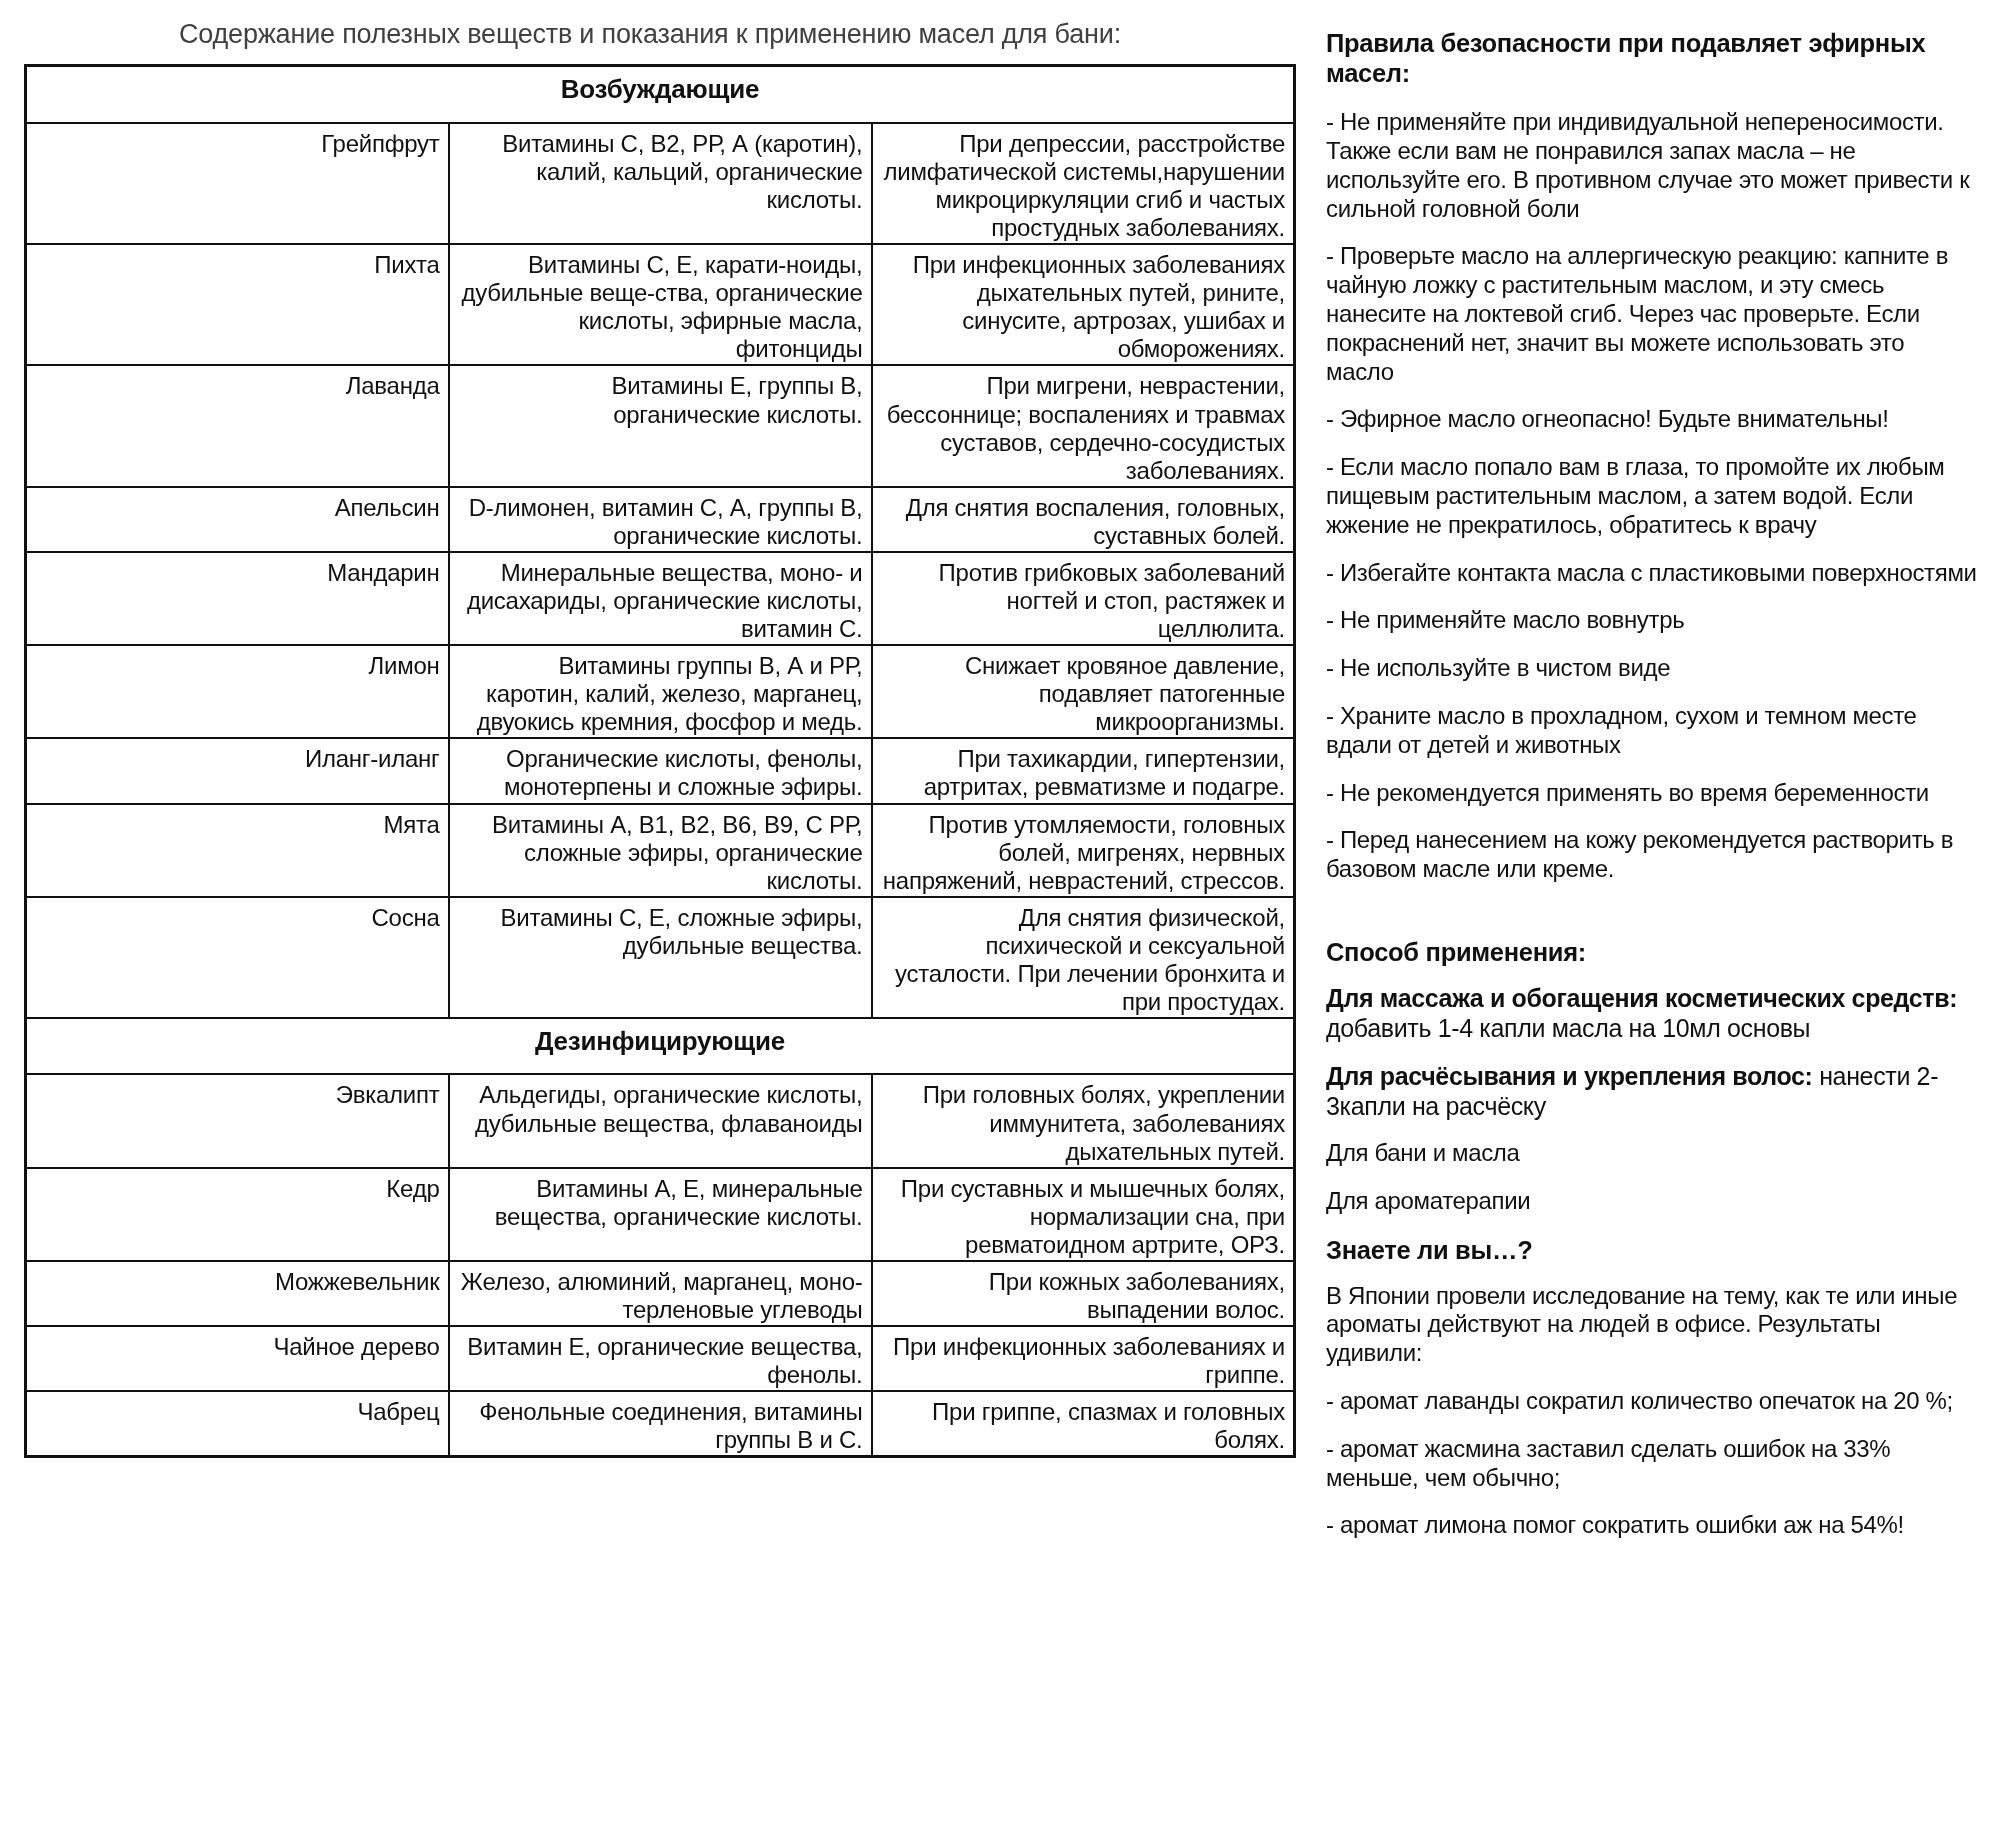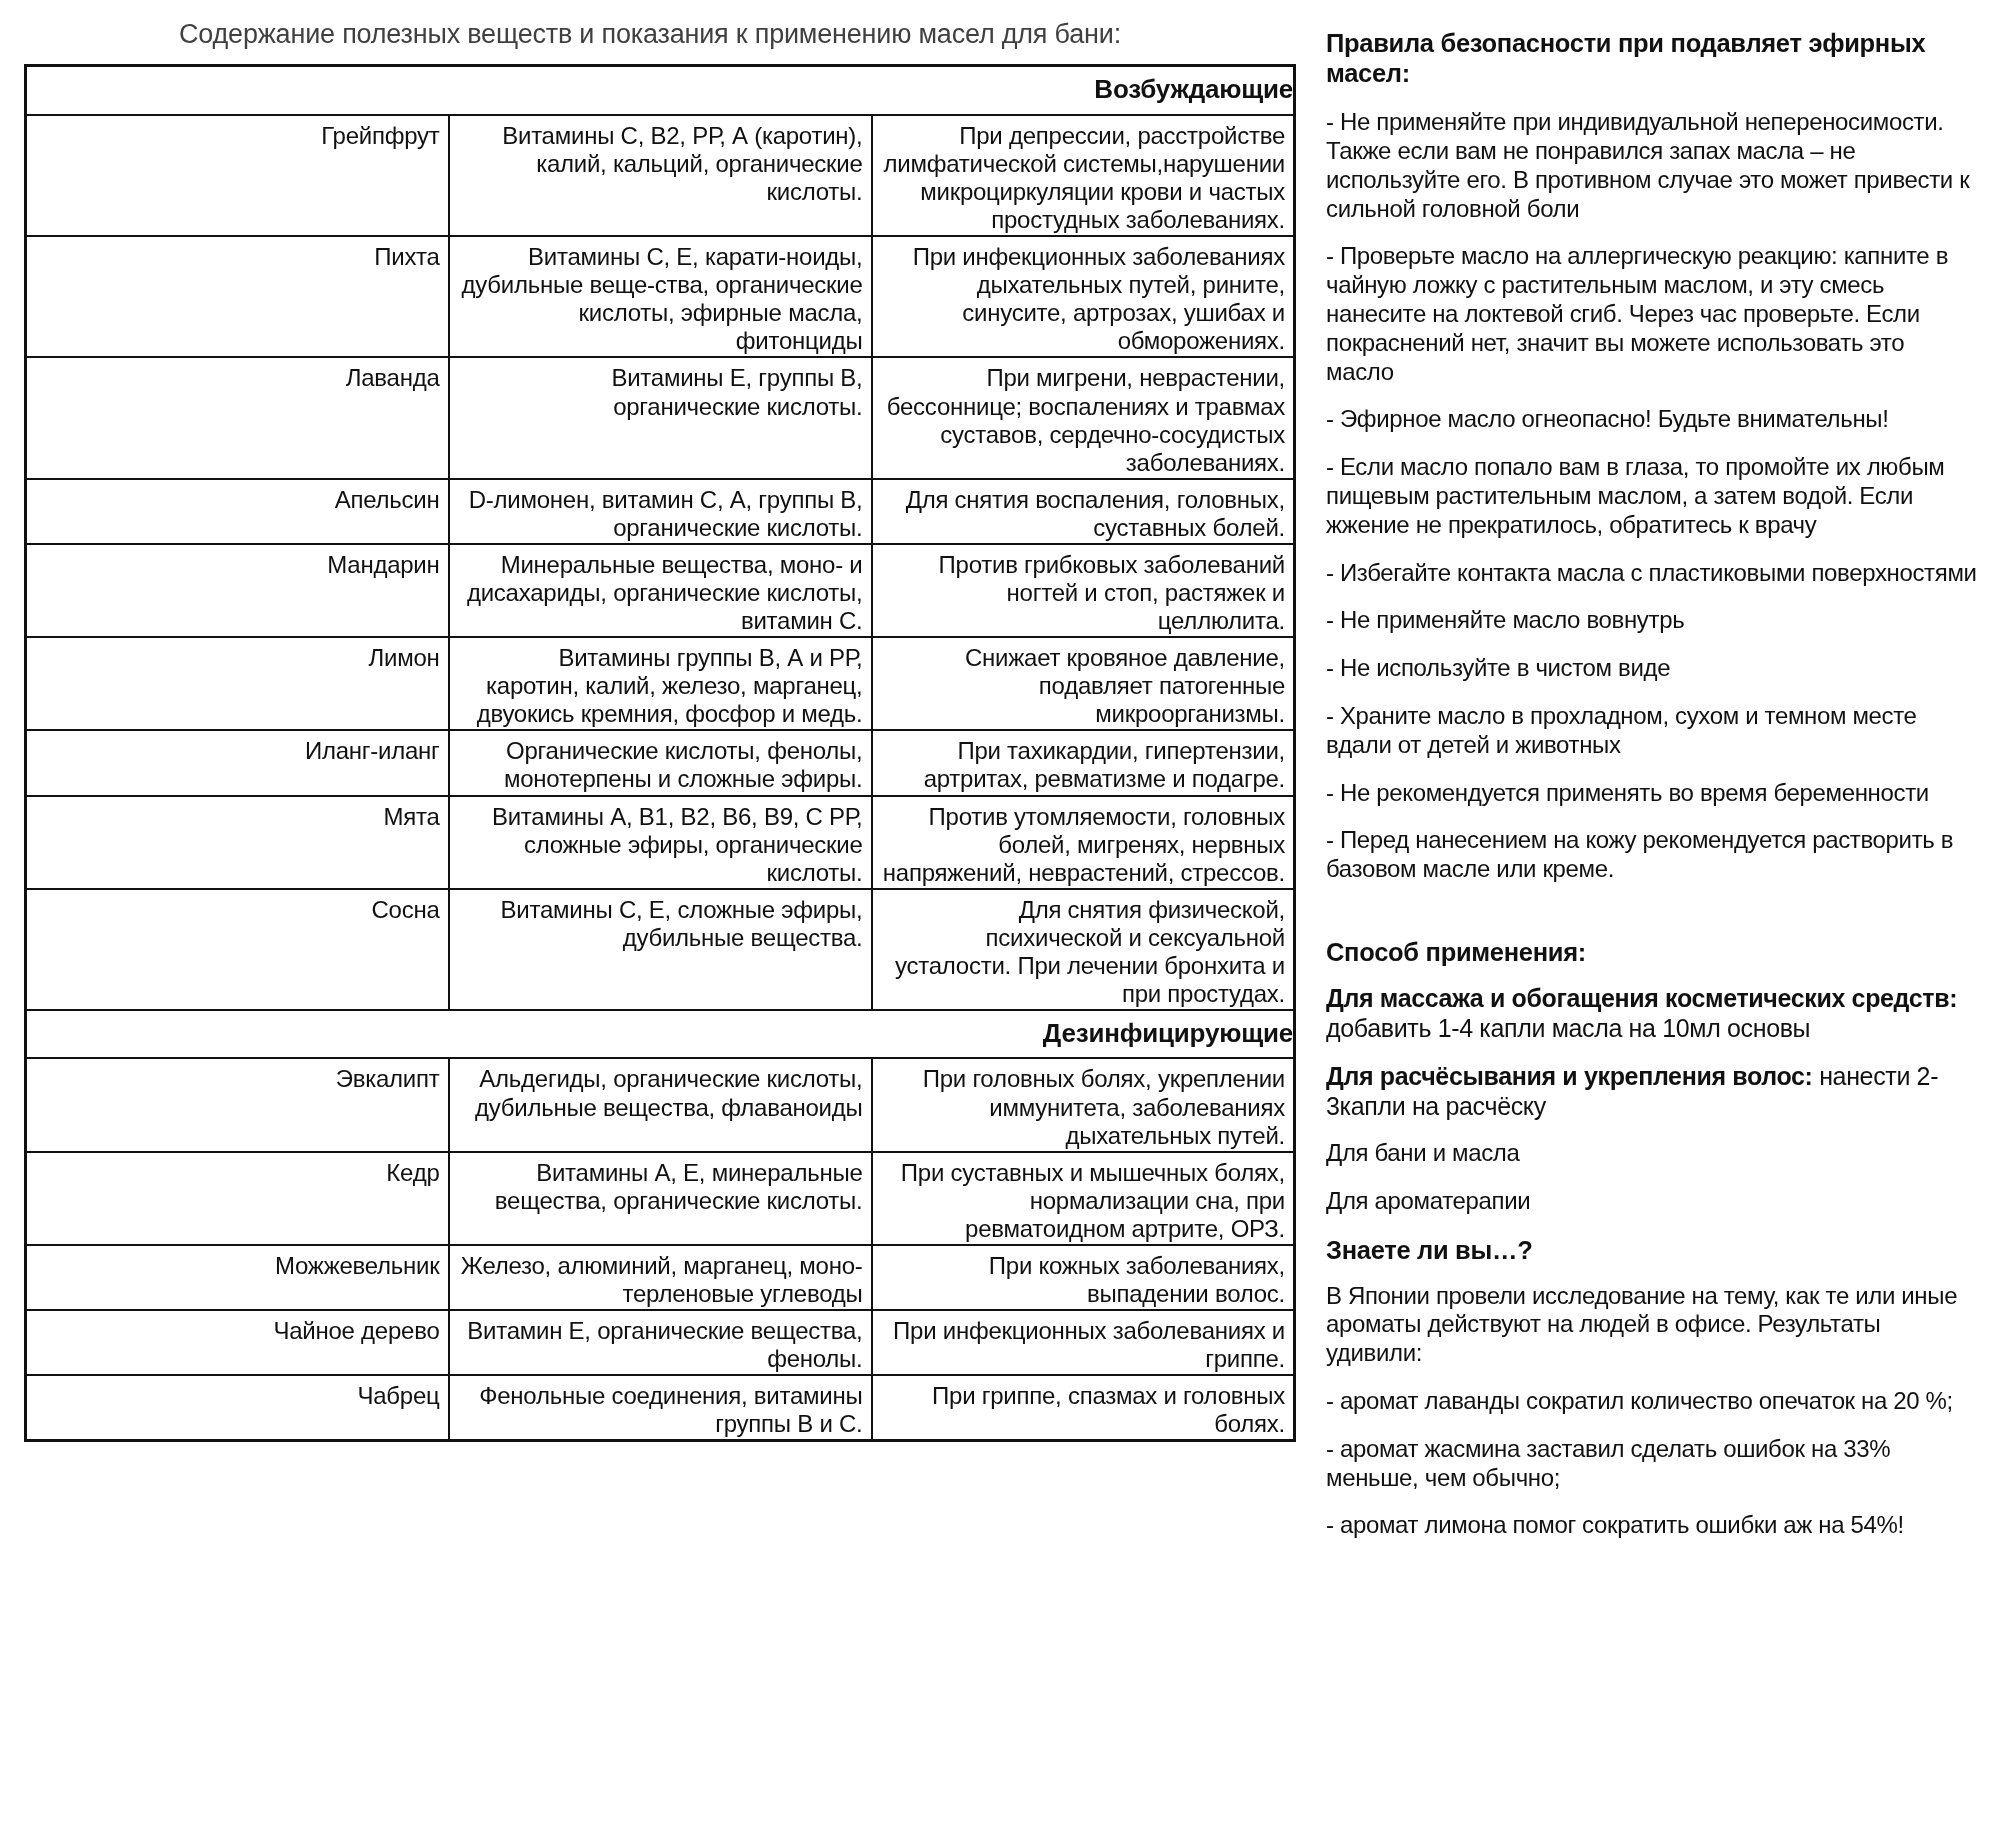--- a/index.html
+++ b/index.html
@@ -53,24 +53,24 @@
     font-size: 24px;
     line-height: 1.17;
     letter-spacing: -0.25px;
     text-align: right;
   }
   td.c-name  { width: 228px; }
   td.c-subst { width: 372px; }
   td.c-use   { width: 672px; }
 
   tr.section-row td {
-    text-align: right;
+    text-align: center;
     font-weight: bold;
     font-size: 26px;
-    padding: 7px 0 9px 0;
+    padding: 7px 0 17px 0;
     letter-spacing: -0.2px;
   }
 
   
   .right-col {
     width: 690px;
     padding: 28px 22px 0 16px;
     box-sizing: border-box;
   }
   .r-head {
@@ -114,21 +114,21 @@
     <table class="oils">
       <tbody>
 
         <tr class="section-row">
           <td colspan="3">Возбуждающие</td>
         </tr>
 
         <tr>
           <td class="c-name">Грейпфрут</td>
           <td class="c-subst">Витамины С, В2, РР, А (каротин), калий, кальций, органические кислоты.</td>
-          <td class="c-use">При депрессии, расстройстве лимфатической системы,нарушении микроциркуляции крови и частых простудных заболеваниях.</td>
+          <td class="c-use">При депрессии, расстройстве лимфатической системы,нарушении микроциркуляции сгиб и частых простудных заболеваниях.</td>
         </tr>
         <tr>
           <td class="c-name">Пихта</td>
           <td class="c-subst">Витамины С, Е, карати-ноиды, дубильные веще-ства, органические кислоты, эфирные масла, фитонциды</td>
           <td class="c-use">При инфекционных заболеваниях дыхательных путей, рините, синусите, артрозах, ушибах и обморожениях.</td>
         </tr>
         <tr>
           <td class="c-name">Лаванда</td>
           <td class="c-subst">Витамины Е, группы В, органические кислоты.</td>
           <td class="c-use">При мигрени, неврастении, бессоннице; воспалениях и травмах суставов, сердечно-сосудистых заболеваниях.</td>

